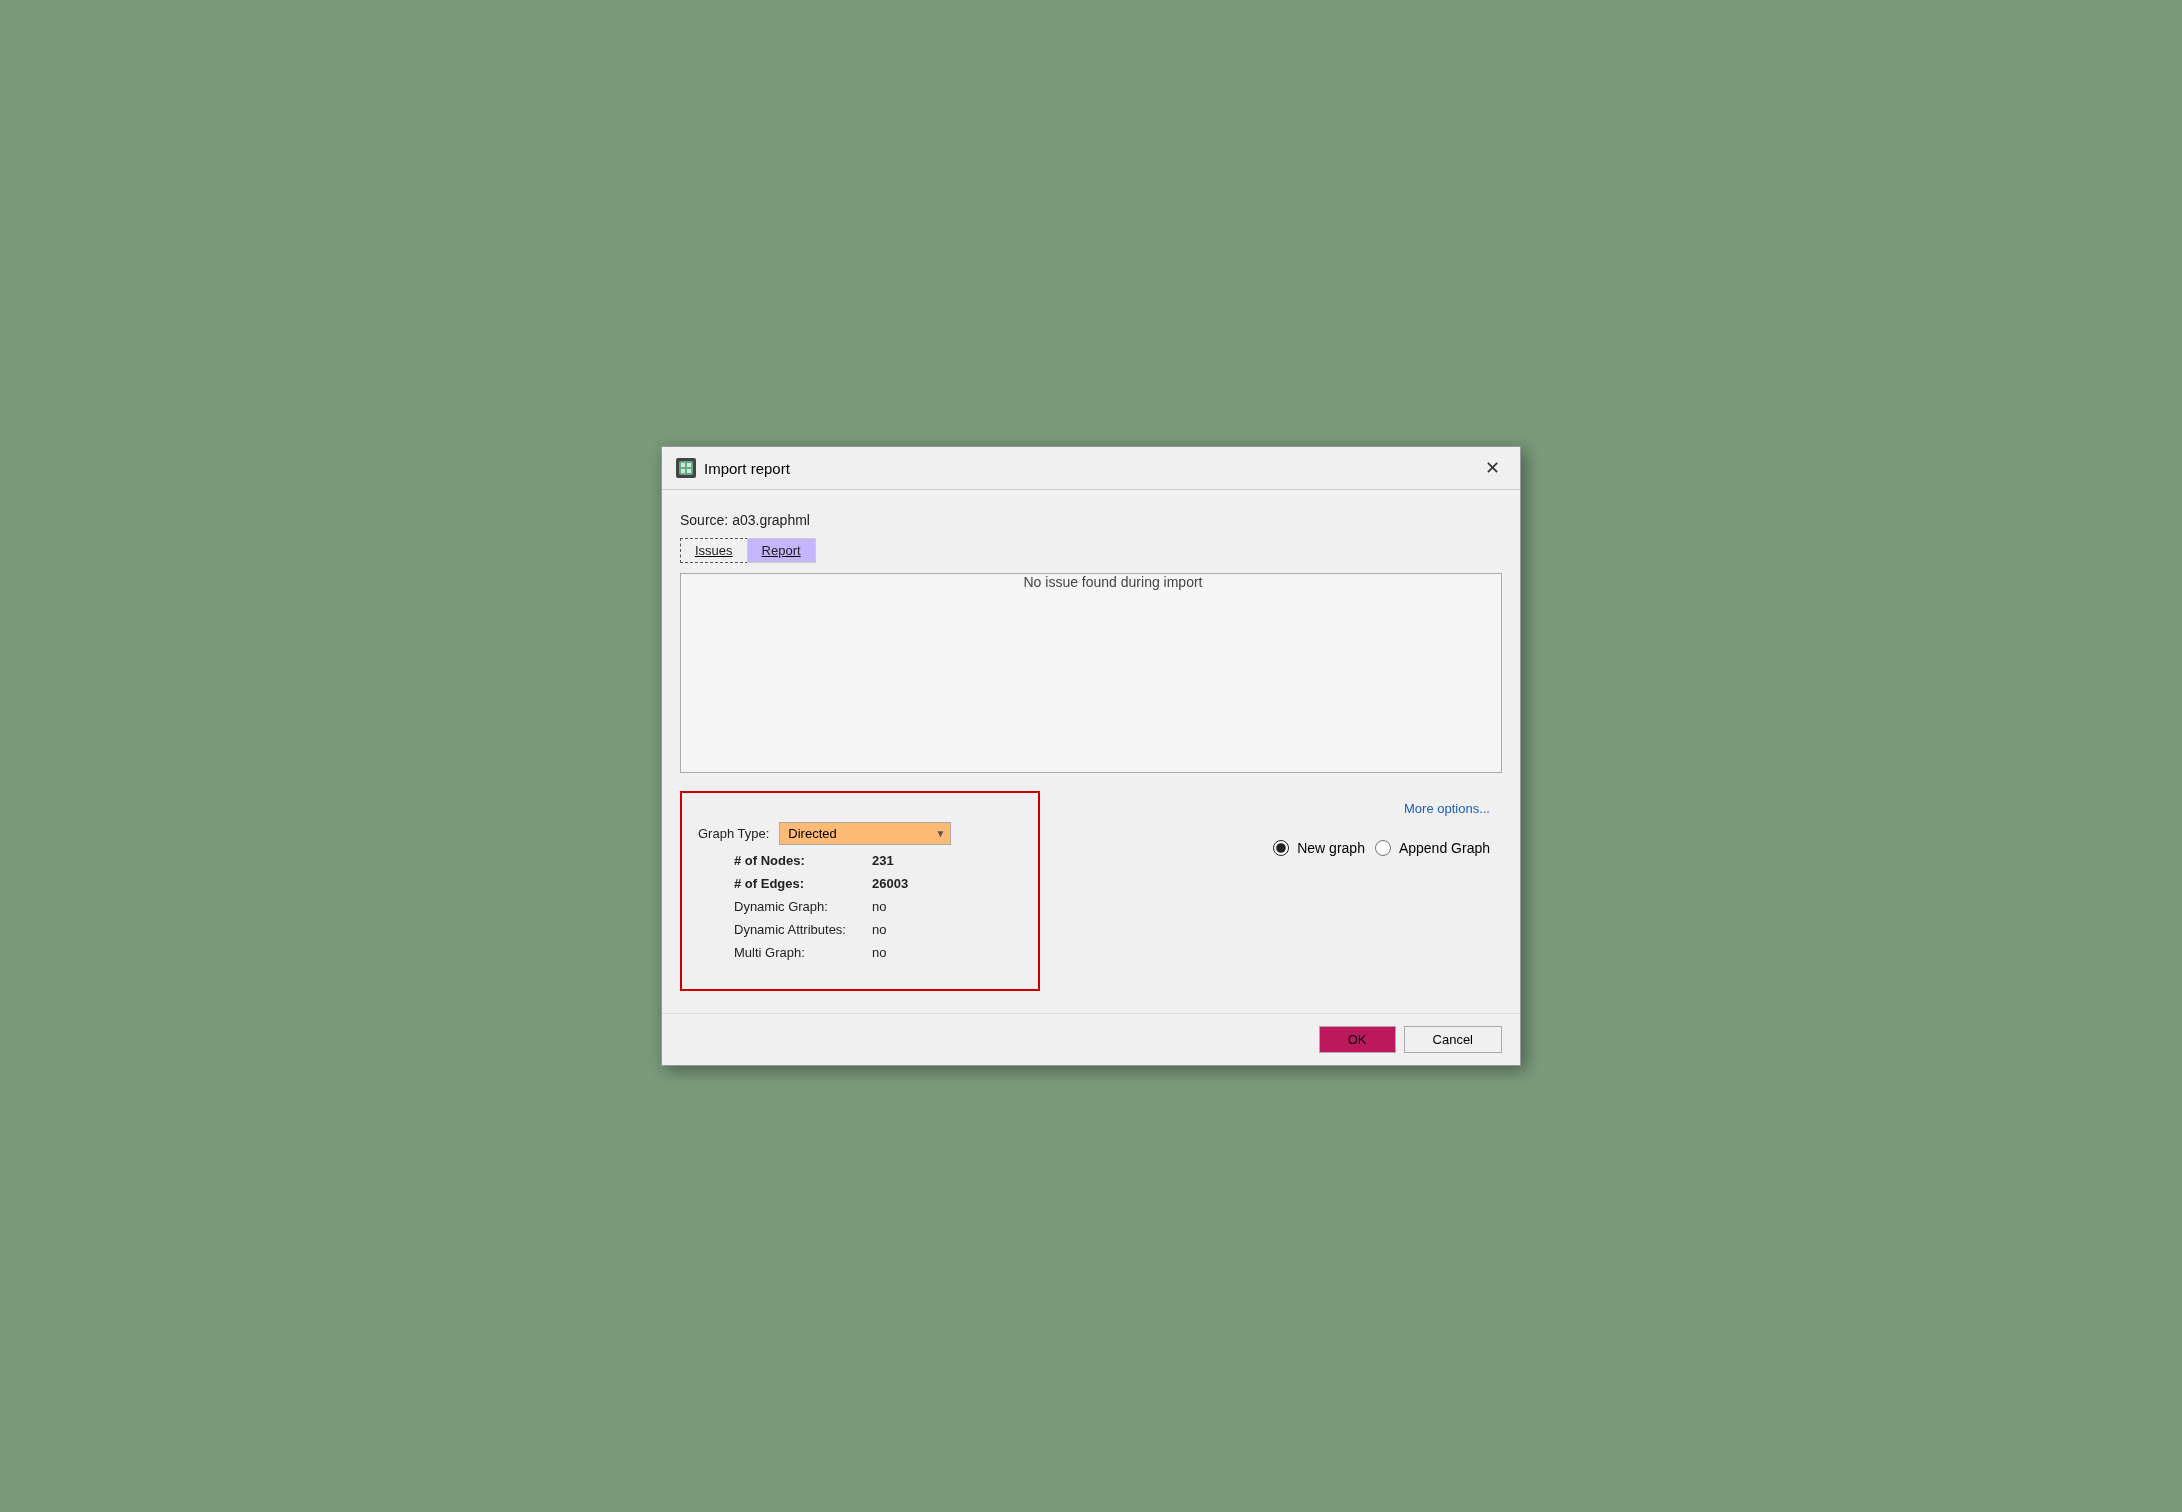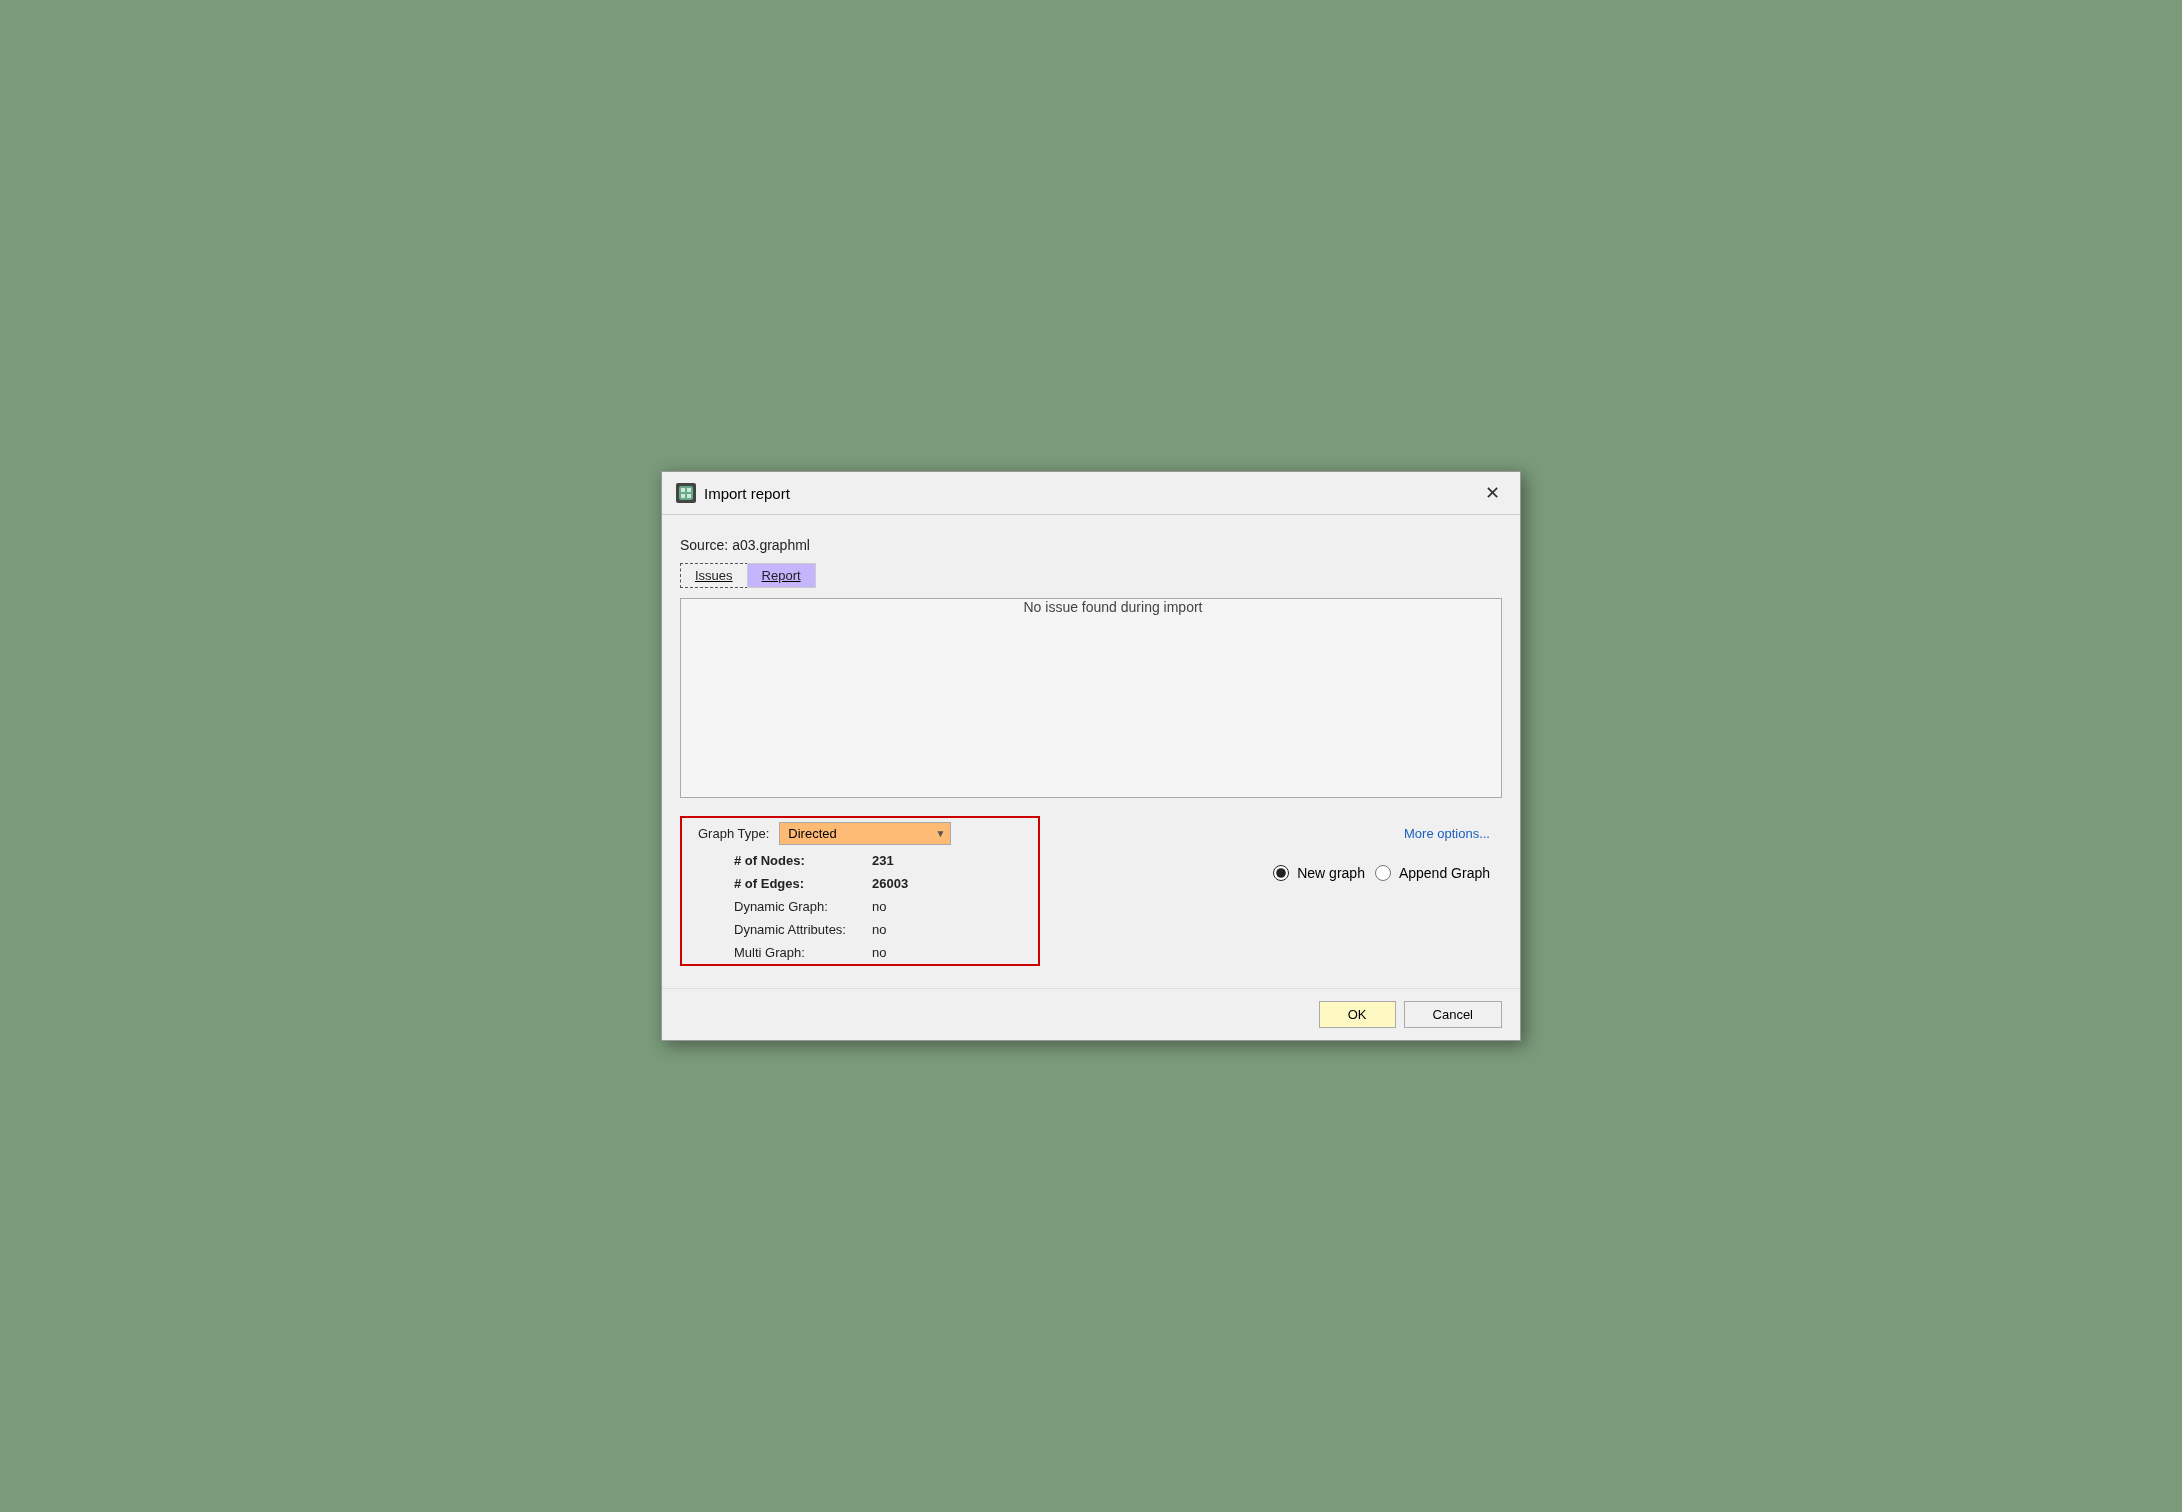--- a/index.html
+++ b/index.html
@@ -104,21 +104,21 @@
       padding-left: 44px;
     }
     .bottom-section {
       display: flex;
       gap: 0;
       margin-top: 8px;
     }
     .graph-info-box {
       border: 2px solid #cc0000;
       background: #f0f0f0;
-      padding: 4px 16px;
+      padding: 29px 16px;
       flex: 0 0 auto;
       width: 360px;
       display: flex;
       flex-direction: column;
       gap: 8px;
     }
     .graph-type-row {
       display: flex;
       align-items: center;
       gap: 10px;
@@ -214,21 +214,21 @@
     }
     .footer-btn {
       padding: 5px 28px;
       font-size: 13px;
       border: 1px solid #aaa;
       background: #f0f0f0;
       cursor: pointer;
       min-width: 75px;
     }
     .footer-btn.primary {
-      background: #fef9c3;
+      background: #be185d;
     }
   </style>
 </head>
 <body>
 
 <div class="dialog">
 
   <div class="title-bar">
     <div class="title-bar-left">
       <div class="title-icon">

